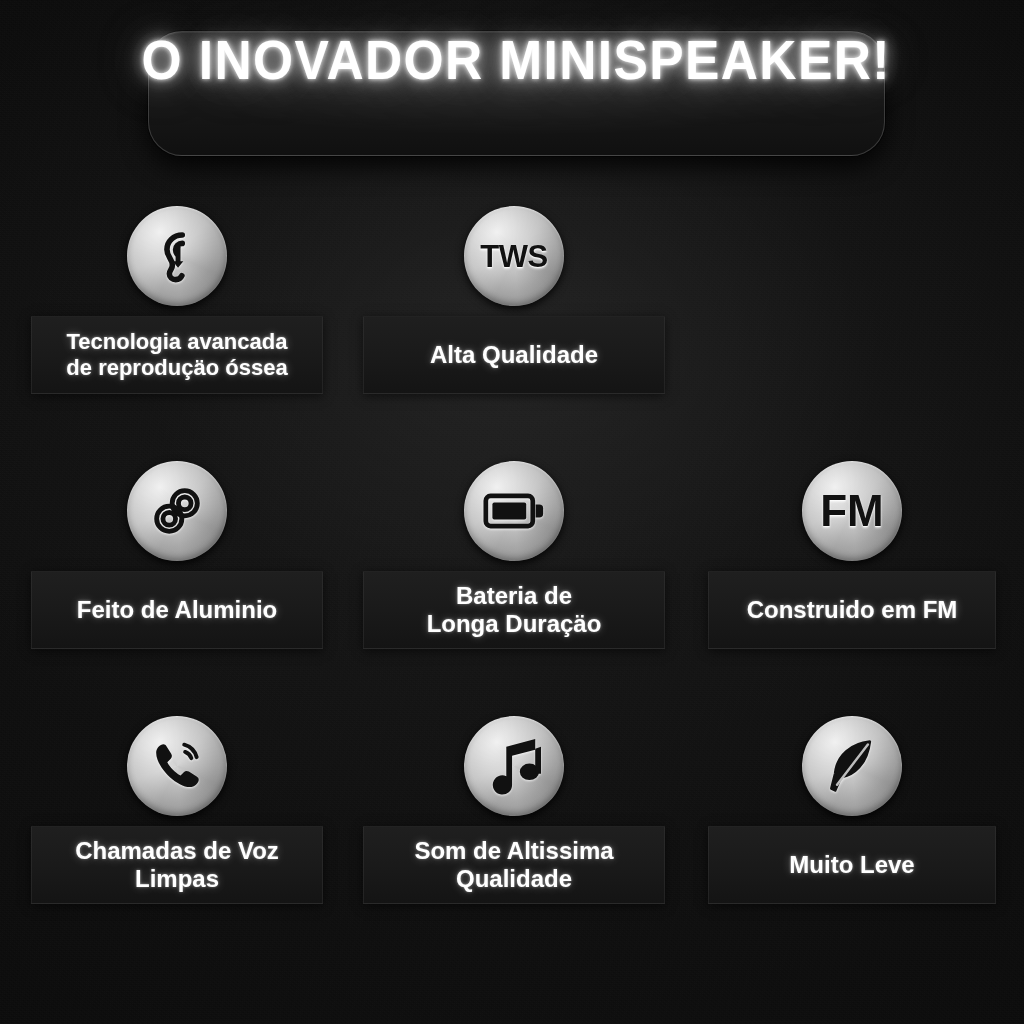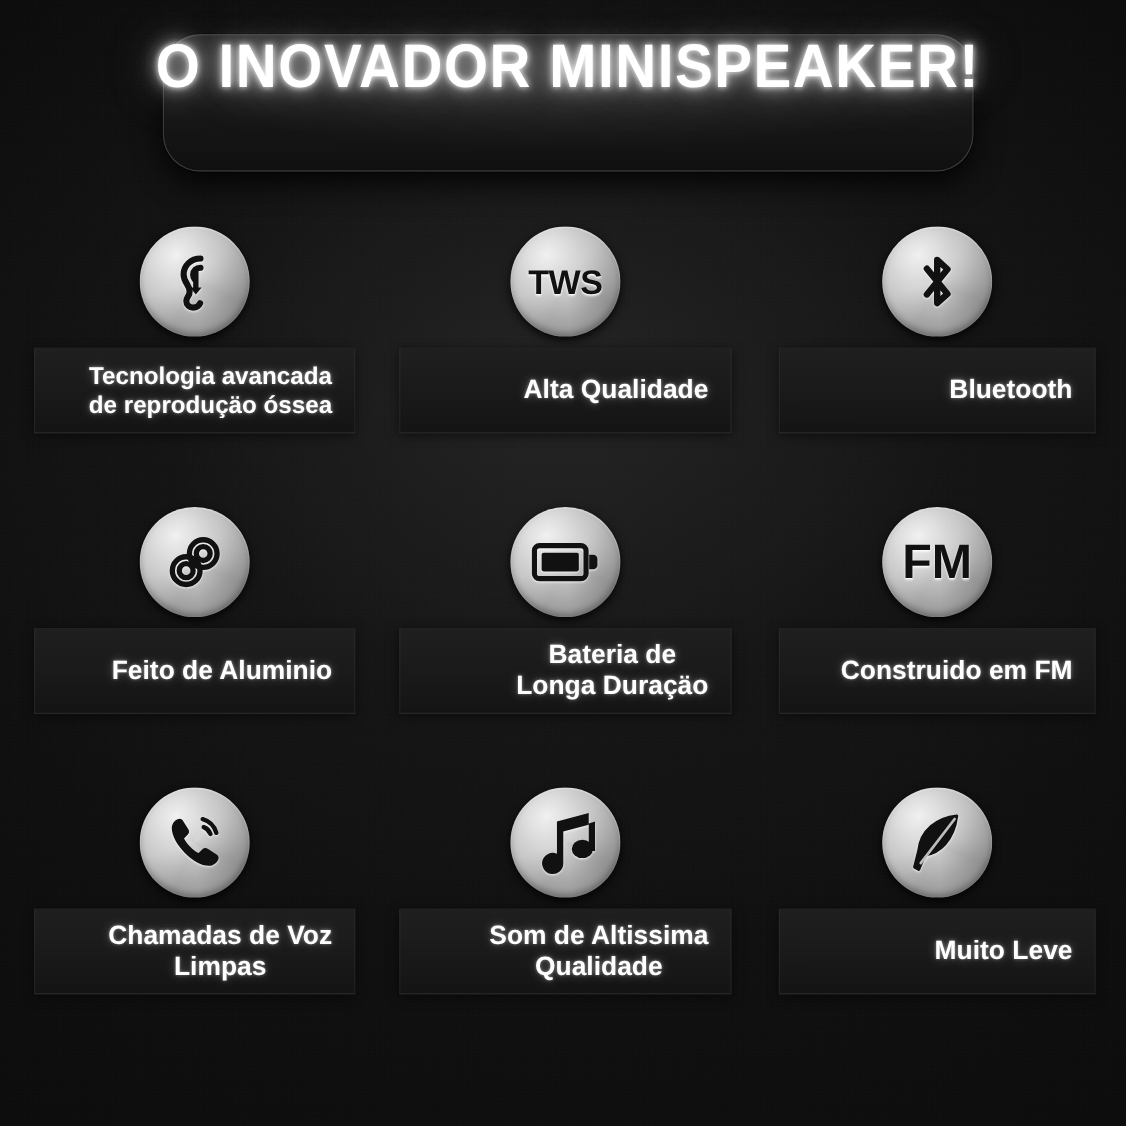--- a/index.html
+++ b/index.html
@@ -169,21 +169,21 @@
 
   
   .plate {
     position: relative;
     width: 100%;
     min-height: 78px;
     background: linear-gradient(180deg, #1f1f1f 0%, #1a1a1a 50%, #141414 100%);
     border: 1px solid rgba(70,70,70,.30);
     display: flex;
     align-items: center;
-    justify-content: flex-end;
+    justify-content: center;
     padding: 6px 20px;
     box-shadow: 0 2px 10px rgba(0,0,0,.55);
   }
   .plate-text {
     color: #ffffff;
     font-family: "Liberation Sans", sans-serif;
     font-weight: 700;
     font-size: 24px;
     line-height: 1.16;
     text-align: center;
@@ -232,32 +232,20 @@
         <div class="disc-wrap">
           <div class="disc">
             <span class="glyph-text">TWS</span>
           </div>
         </div>
         <div class="plate">
           <div class="plate-text">Alta Qualidade</div>
         </div>
       </div>
 
-      <div class="cell c2">
-        <div class="disc-wrap">
-          <div class="disc">
-            <svg width="50" height="58" viewBox="0 0 44 62">
-              <path d="M12 18.5L32 43 22 52V10l10 9L12 43.5" fill="none" stroke="#111" stroke-width="6.2" stroke-linejoin="round" stroke-linecap="round"></path>
-            </svg>
-          </div>
-        </div>
-        <div class="plate">
-          <div class="plate-text">Bluetooth</div>
-        </div>
-      </div>
 
     </div>
 
     <div class="row">
 
       <div class="cell c0">
         <div class="disc-wrap">
           <div class="disc">
             <svg width="62" height="62" viewBox="0 0 64 64">
               <g fill="none" stroke="#111">

